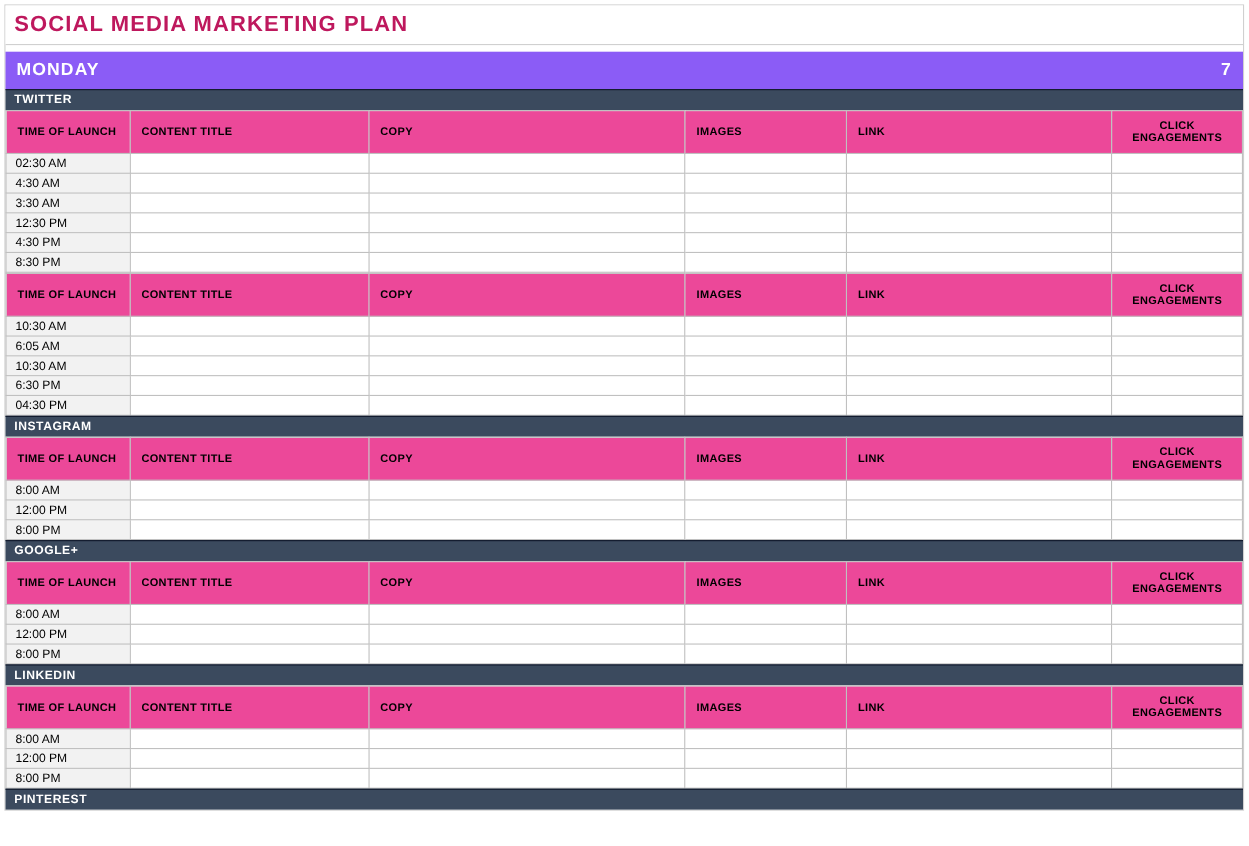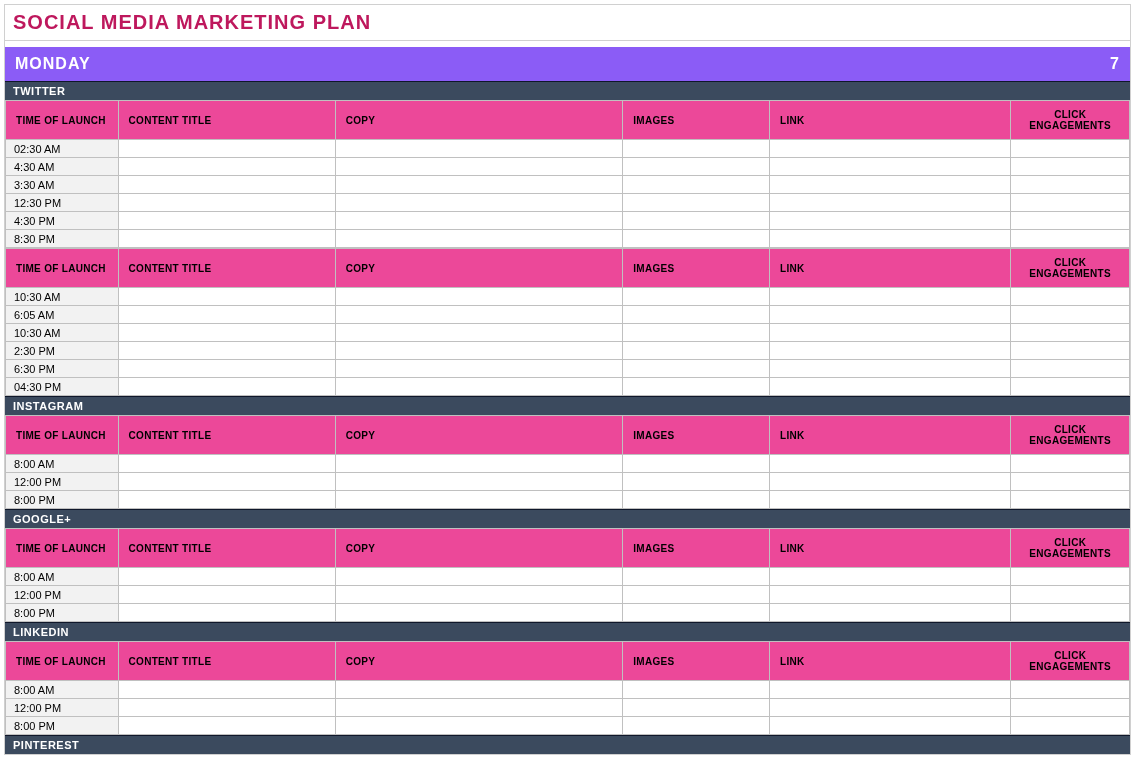--- a/index.html
+++ b/index.html
@@ -201,28 +201,20 @@
           </tr>
           <tr>
             <td class="time">10:30 AM</td>
             <td></td>
             <td></td>
             <td></td>
             <td></td>
             <td></td>
           </tr>
           <tr>
-            <td class="time">2:30 PM</td>
-            <td></td>
-            <td></td>
-            <td></td>
-            <td></td>
-            <td></td>
-          </tr>
-          <tr>
             <td class="time">6:30 PM</td>
             <td></td>
             <td></td>
             <td></td>
             <td></td>
             <td></td>
           </tr>
           <tr>
             <td class="time">04:30 PM</td>
             <td></td>

